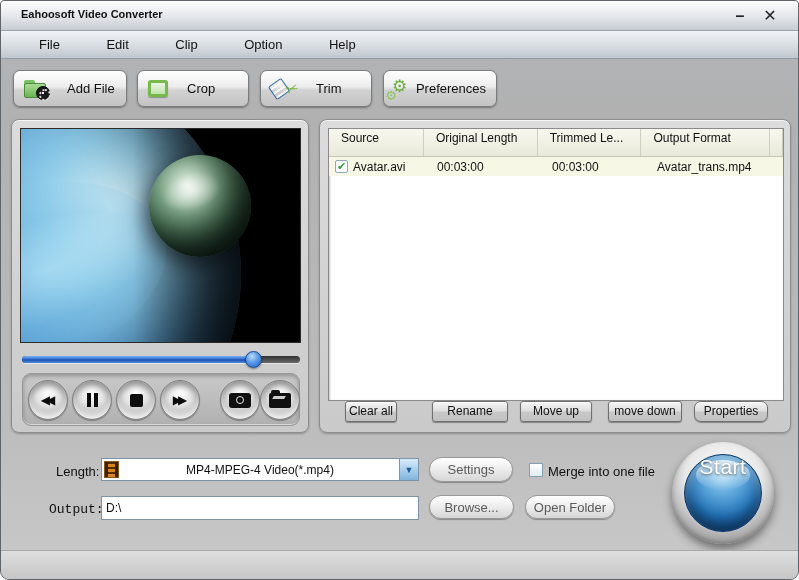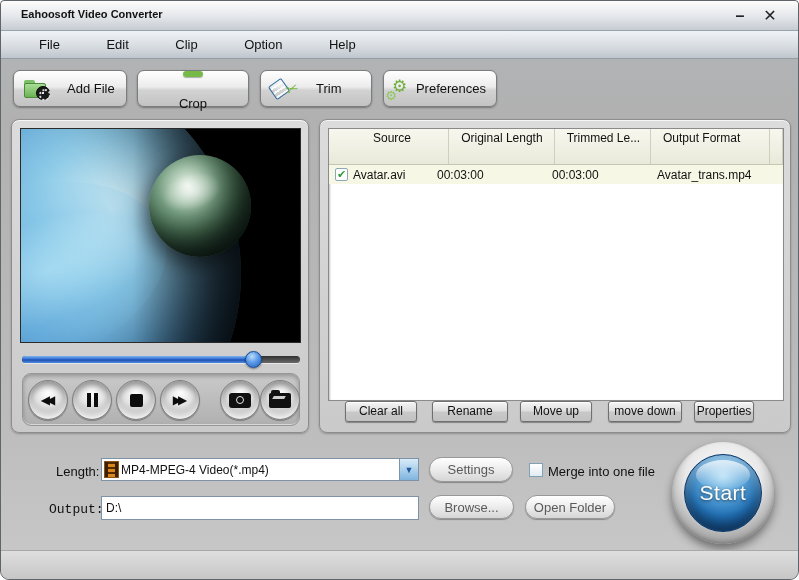--- a/index.html
+++ b/index.html
@@ -32,21 +32,21 @@
   
   .toolbar-btn {
     position:absolute; top:69px; height:37px;
     border:1px solid #7c7c7c; border-radius:7px;
     background:linear-gradient(180deg,#ffffff 0%,#ececec 45%,#d2d2d2 55%,#c3c3c3 100%);
     box-shadow:inset 0 1px 0 #fff, 0 1px 2px rgba(0,0,0,.35);
     display:flex; align-items:center; gap:19px; padding:0 10px;
     font-size:13px; color:#111; cursor:default;
   }
   .tb-addfile { left:12px;  width:114px; }
-  .tb-crop    { left:136px; width:112px;flex-direction:column; }
+  .tb-crop    { left:136px; width:112px; }
   .tb-trim    { left:259px; width:112px; }
   .tb-prefs   { left:382px; width:114px; }
   
   .ic-folder { position:relative; width:24px; height:18px; }
   .ic-folder .tab { position:absolute; left:0; top:0; width:11px; height:5px; border-radius:2px 2px 0 0;
     background:#7cc06a; }
   .ic-folder .body { position:absolute; left:0; top:3px; width:22px; height:15px; border-radius:2px;
     background:linear-gradient(180deg,#a8dd96 0%,#6cb254 100%); border:1px solid #4e8a3c; }
   .ic-folder .reel { position:absolute; right:-2px; bottom:-2px; width:14px; height:14px; border-radius:50%;
     background:radial-gradient(circle at 50% 50%, #e8e8e8 0 16%, #1a1a1a 17% 100%); border:1px solid #000; }
@@ -129,60 +129,60 @@
     border-radius:2px 2px 0 0; }
   .fold-body::after { content:""; position:absolute; left:4px; top:3px; width:12px; height:3px; background:#cfcfcf;
     transform:skewX(-30deg); }
   
   .filelist {
     position:absolute; left:8px; top:8px; width:456px; height:273px;
     background:#fff; border:1px solid #8a8a8a;
     box-shadow:inset 1px 1px 2px rgba(0,0,0,.25);
     font-size:12px; overflow:hidden;
   }
-  .fl-header { display:flex; height:36px; background:linear-gradient(180deg,#f7f7ee 0%,#e9e9da 100%);
-    border-bottom:1px solid #c6c6b4; color:#111;padding-left:32px; }
+  .fl-header { display:flex; height:28px; background:linear-gradient(180deg,#f7f7ee 0%,#e9e9da 100%);
+    border-bottom:1px solid #c6c6b4; color:#111; }
   .fl-hcell { line-height:19px; padding-left:12px; border-right:1px solid #cfcfbf; overflow:hidden; white-space:nowrap; }
   .fl-c0 { width:96px; } .fl-c1 { width:115px; } .fl-c2 { width:105px; } .fl-c3 { width:130px; }
   .fl-cx { flex:1; }
   .fl-row { display:flex; align-items:center; height:19px; background:#f7f7e5; color:#111; }
   .fl-cell { overflow:hidden; white-space:nowrap; }
   .row-check { width:13px; height:13px; margin:0 5px 0 6px; background:#fff; border:1px solid #8fa8b8;
     border-radius:2px; display:flex; align-items:center; justify-content:center;
     font-size:11px; color:#2e9e3a; line-height:11px; }
   .fl-row .fl-c0 { width:96px; display:flex; align-items:center; }
   .fl-row .fl-c1, .fl-row .fl-c2, .fl-row .fl-c3 { padding-left:12px; }
   
   .act-btn {
     position:absolute; top:281px; height:21px; font-size:12px; color:#111;
     border:1px solid #6f6f6f; border-radius:3px;
     background:linear-gradient(180deg,#f5f5f5 0%,#dedede 48%,#c8c8c8 52%,#c2c2c2 100%);
     box-shadow:inset 0 1px 0 #fff, 0 1px 1px rgba(0,0,0,.35);
     text-align:center; line-height:19px; cursor:default;
   }
-  .ab-clear { left:25px;  width:72px; }
+  .ab-clear { left:25px;  width:52px; }
   .ab-rename{ left:112px; width:76px; }
   .ab-up    { left:200px; width:72px; }
   .ab-down  { left:288px; width:74px; }
-  .ab-props { left:374px; width:60px; }
+  .ab-props { left:374px; width:74px;border-radius:7px; }
   
   .bot-label { position:absolute; font-size:13px; color:#111; }
   .lbl-profile { left:55px; top:463px; }
   .lbl-output  { left:48px; top:501px;font-family:Liberation Mono, monospace; }
   .combo {
     position:absolute; left:100px; top:457px; width:318px; height:23px;
     background:#fff; border:1px solid #7f93a6; display:flex; align-items:center; cursor:default;
   }
   .combo-filmicon { position:relative; width:15px; height:17px; margin-left:2px; flex:0 0 auto;
     background:#d9861f; border:1px solid #8a5510;
     background-image:
       repeating-linear-gradient(180deg, rgba(60,30,0,.85) 0 2px, transparent 2px 5px),
       linear-gradient(90deg, #3a2000 0 3px, transparent 3px calc(100% - 3px), #3a2000 calc(100% - 3px) 100%);
     background-clip:padding-box; }
-  .combo-text { font-size:12px; margin-left:2px; color:#111; flex:1; white-space:nowrap; overflow:hidden; }
+  .combo-text { font-size:12px; margin-left:2px; color:#111; flex:1; white-space:nowrap; overflow:hidden;text-align:center; }
   .combo-arrow { width:19px; height:21px; border-left:1px solid #7f93a6;
     background:linear-gradient(180deg,#d9ecfa 0%,#a8cdea 55%,#7fb4de 100%);
     display:flex; align-items:center; justify-content:center; font-size:9px; color:#1d5a9e; }
   .pill-btn {
     position:absolute; height:25px; border:1px solid #989898; border-radius:13px;
     background:linear-gradient(180deg,#ffffff 0%,#ececec 50%,#d6d6d6 100%);
     box-shadow:inset 0 1px 0 #fff, 0 1px 1px rgba(0,0,0,.3);
     font-size:13px; color:#5a5a5a; text-align:center; line-height:23px; cursor:default;
   }
   .pb-settings { left:428px; top:456px; width:84px; }
@@ -199,21 +199,21 @@
     position:absolute; left:671px; top:441px; width:102px; height:102px; border-radius:50%;
     background:radial-gradient(circle at 50% 35%, #ffffff 0%, #e8e8e8 45%, #9c9c9c 78%, #d2d2d2 100%);
     box-shadow:0 5px 10px rgba(0,0,0,.45), inset 0 -2px 4px rgba(0,0,0,.2);
     display:flex; align-items:center; justify-content:center; cursor:default;
   }
   .start-inner {
     position:relative; width:78px; height:78px; border-radius:50%;
     background:radial-gradient(circle at 50% 28%, #a6d8f4 0%, #5fa8dc 28%, #2272b8 60%, #0a3f80 100%);
     border:1px solid #0a3668;
     box-shadow:inset 0 -8px 14px rgba(0,0,0,.45), inset 0 6px 10px rgba(255,255,255,.35);
-    display:flex; align-items:center; justify-content:center;
+    display:flex; align-items:flex-start; justify-content:center;
   }
   .start-inner::before { content:""; position:absolute; left:14%; top:6%; width:72%; height:40%;
     border-radius:50%; background:linear-gradient(180deg, rgba(255,255,255,.75), rgba(255,255,255,0)); }
   .start-text { position:relative; color:#fff; font-size:21px; letter-spacing:.5px;
     text-shadow:0 1px 3px rgba(0,0,0,.6); }
   
   .bottom-strip { position:absolute; left:0px; bottom:0px; width:100%; height:29px;
     border-top:1px solid #a8a8a8; border-radius:0 0 8px 8px;
     background:linear-gradient(180deg,#dedede 0%,#c6c6c6 100%); }
 </style>

